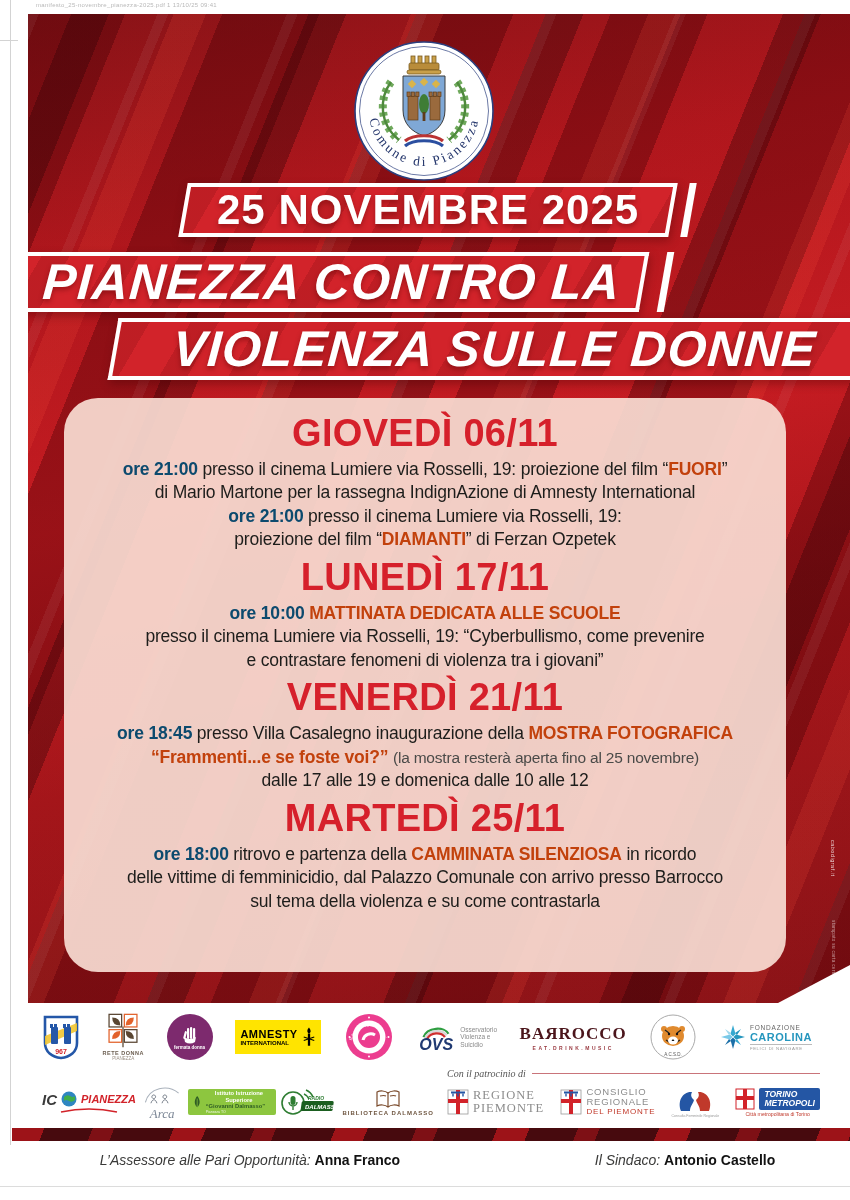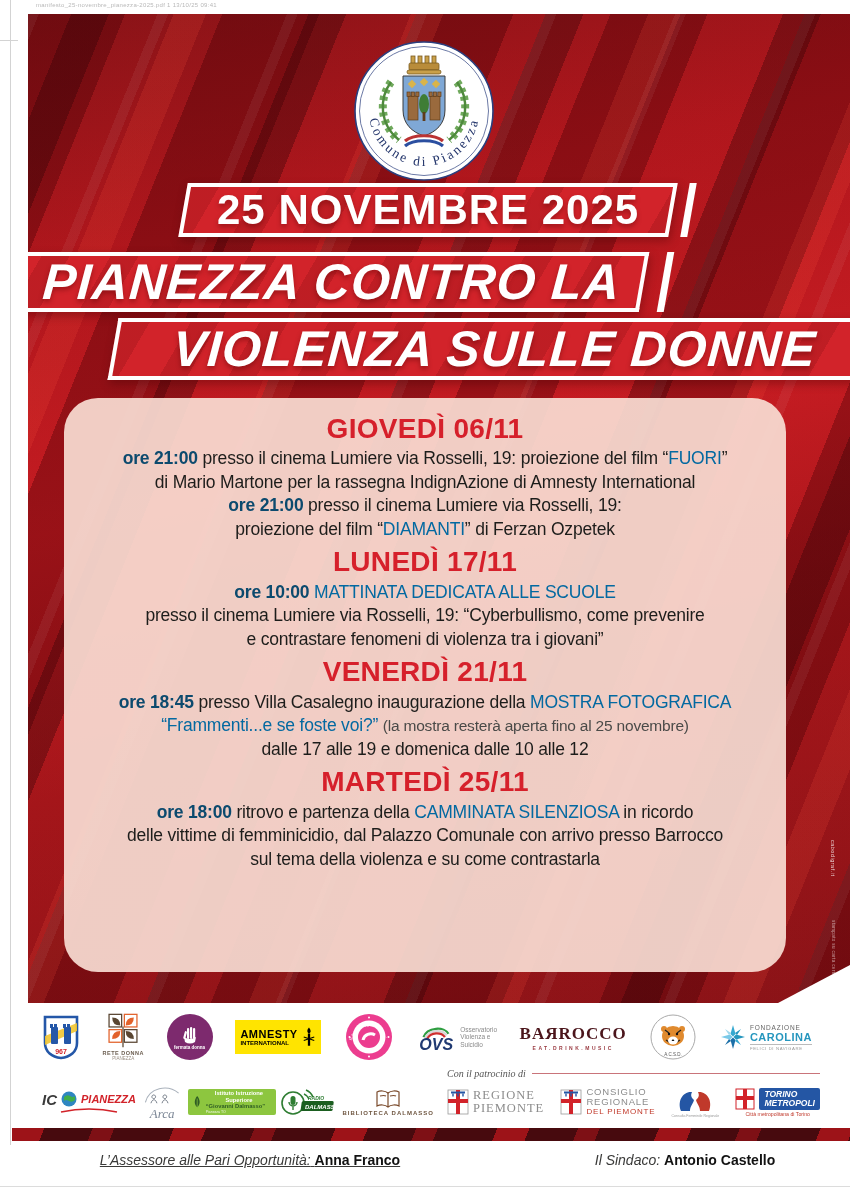--- a/index.html
+++ b/index.html
@@ -44,28 +44,28 @@
   .banner-t1 { left:-60px; top:238px; width:676px; height:60px; border-left:none; padding-left:55px; }
   .banner-t2 { left:85px;  top:304px; width:760px; height:62px; border-right:none; }
   .banner-t1 .bt, .banner-t2 .bt { font-size:50px; font-style:italic; letter-spacing:1px; transform:skewX(6deg); }
   .slash { position:absolute; width:7px; background:#fff; transform:skewX(-10deg); }
   .slash1 { left:657px; top:169px; height:54px; }
   .slash2 { left:634px; top:238px; height:60px; }
 
   
   .panel { position:absolute; left:36px; top:384px; width:722px; height:574px;
     background:rgba(248,221,212,.92); border-radius:34px; padding:10px 16px; }
-  .day { font-size:28px; line-height:1.05; font-weight:800; color:#d6202b; text-align:center;
+  .day { font-size:38px; line-height:1.05; font-weight:800; color:#d6202b; text-align:center;
     margin:6px 0 4px; letter-spacing:.3px; }
   .day:first-child { margin-top:6px; }
   .line { font-size:17.5px; letter-spacing:-.2px; color:#1d1d1b; line-height:23.5px;
     margin:0; text-align:center; }
   .line.gap { margin-top:6px; }
   .seg-time { color:#0c4a6e; font-weight:800; }
-  .seg-b { font-weight:400; color:#0369a1; }
+  .seg-b { font-weight:700; color:#c2410c; }
   .seg-l { font-weight:400; color:#4a4a48; font-size:15.5px; }
 
   
   .partners-row1 { position:absolute; left:42px; top:1006px; width:770px; height:62px;
     display:flex; justify-content:space-between; align-items:center; }
   .partners-row2l { position:absolute; left:42px; top:1082px; width:392px; height:40px;
     display:flex; justify-content:space-between; align-items:center; }
   .partners-row2r { position:absolute; left:447px; top:1082px; width:373px; height:40px;
     display:flex; justify-content:space-between; align-items:center; }
   .patrocinio { position:absolute; left:447px; top:1068px; width:373px; display:flex; align-items:center; gap:6px; }
@@ -108,21 +108,21 @@
   .tor-box { background:#2456a4; color:#fff; font-style:italic; font-weight:800; font-size:8.5px; line-height:9px;
     padding:2px 5px; border-radius:2px; text-align:left; }
   .tor-sub { font-size:5.2px; color:#c0392b; margin-top:1px; }
 
   
   .footer-bar { position:absolute; left:12px; top:1128px; width:838px; height:13px;
     background:repeating-linear-gradient(112deg, #9d1318 0 30px, #470a0e 30px 75px, #7e1015 75px 95px, #470a0e 95px 150px); }
   .sig { position:absolute; top:1152px; font-size:14px; color:#3a3a39; text-align:center; }
   .sig .lbl { font-style:italic; }
   .sig .name { font-weight:800; color:#121212; font-style:normal; }
-  .sig-left { left:70px; width:360px;text-decoration:underline; }
+  .sig-left { left:70px; width:360px; }
   .sig-right { left:545px; width:280px; }
 </style>
 </head>
 <body>
 
 <div class="page">
 
   <div class="slug">manifesto_25-novembre_pianezza-2025.pdf    1    13/10/25    09:41</div>
   <div class="trimv"></div>
   <div class="trimh"></div>

